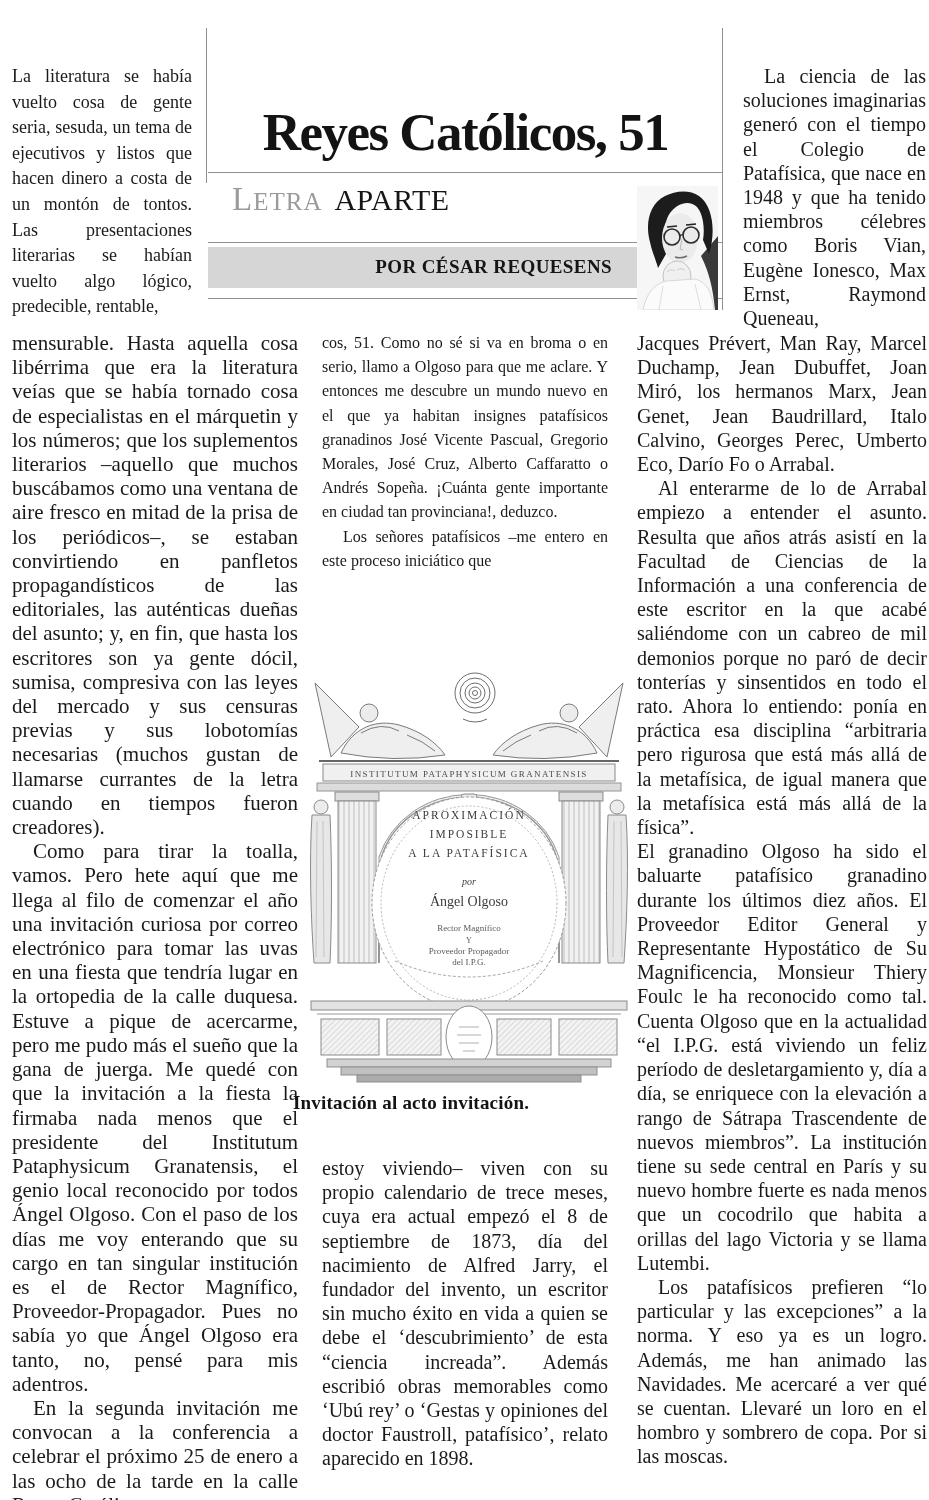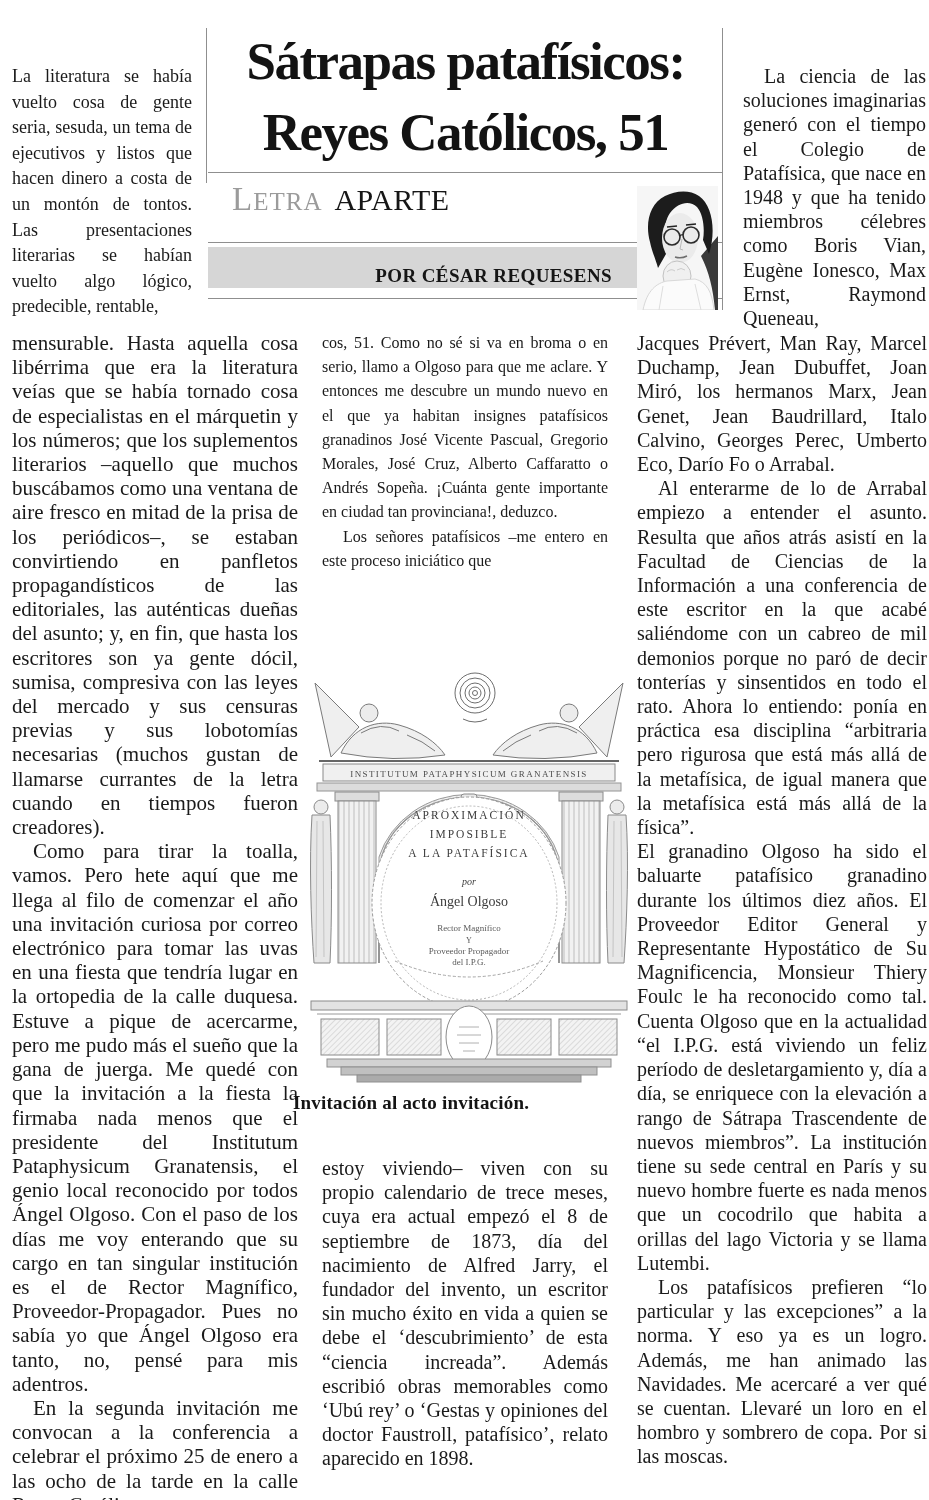--- a/index.html
+++ b/index.html
@@ -17,21 +17,21 @@
   .hrule{position:absolute;height:1px;background:#8f8f8f;}
   .section-row{
     position:absolute;left:208px;top:181px;width:515px;height:60px;
     display:flex;align-items:baseline;padding-left:24px;box-sizing:border-box;
   }
   .section-row .big{font-size:33px;color:#9b9b9b;letter-spacing:1px;}
   .section-row .small{font-size:25px;color:#9b9b9b;letter-spacing:1px;}
   .section-row .aparte{font-size:30px;color:#161616;font-weight:normal;margin-left:12px;letter-spacing:.5px;}
   .byline-bar{
     position:absolute;left:208px;top:247px;width:510px;height:41px;background:#d6d6d6;
-    text-align:right;box-sizing:border-box;padding:18px 106px 0 0;
+    text-align:right;box-sizing:border-box;padding:9px 106px 0 0;
     font-weight:bold;font-size:19px;letter-spacing:.4px;color:#151515;
   }
   .author-photo{position:absolute;left:637px;top:186px;width:81px;height:124px;z-index:5;background:#f7f7f7;}
   
   .col{position:absolute;text-align:justify;}
   .col p{margin:0;padding:0;}
   .col p.indent{text-indent:21px;}
   .lede{left:12px;top:64px;width:180px;font-size:18px;line-height:25.6px;}
   .left-body{left:12px;top:331px;width:286px;font-size:21px;line-height:24.2px;}
   .mid-top{left:322px;top:331px;width:286px;font-size:16px;line-height:24.2px;}
@@ -51,21 +51,21 @@
 
 <div id="page">
 
   <div class="vrule" style="left:206px;top:28px;height:155px;"></div>
   <div class="vrule" style="left:722px;top:28px;height:282px;"></div>
   <div class="hrule" style="left:208px;top:172px;width:515px;"></div>
   <div class="hrule" style="left:208px;top:242px;width:515px;"></div>
   <div class="hrule" style="left:208px;top:298px;width:515px;"></div>
 
   <h1 class="headline" style="margin:0;">
-    <span>Sátrapas patafísicos:</span><br>
+    <br>
     <span>Reyes Católicos, 51</span>
   </h1>
 
   <div class="section-row">
     <span class="big">L</span>
       <span class="small">ETRA</span>
     <span class="aparte">APARTE</span>
   </div>
 
   <div class="byline-bar">

